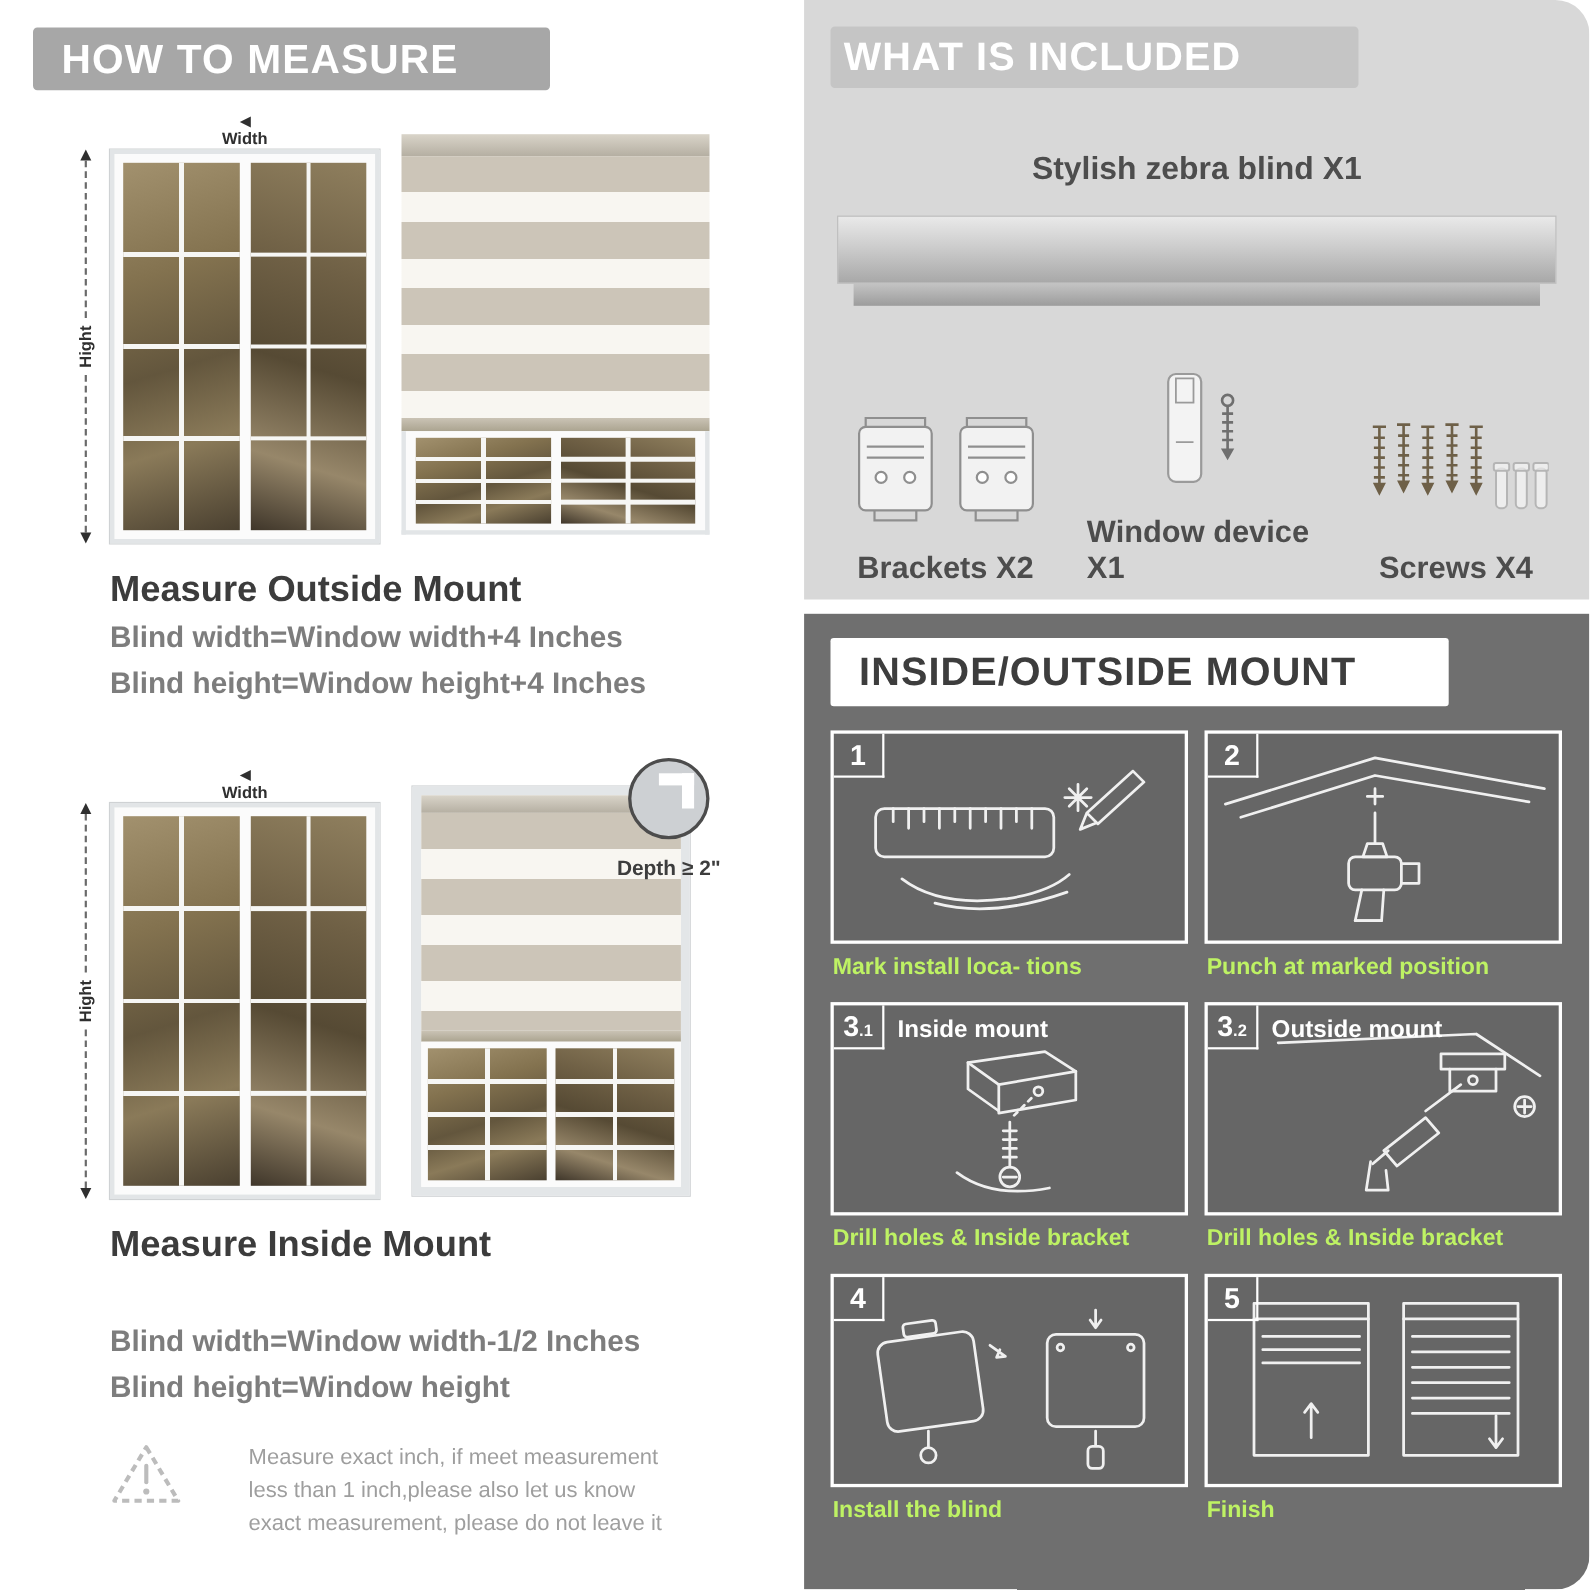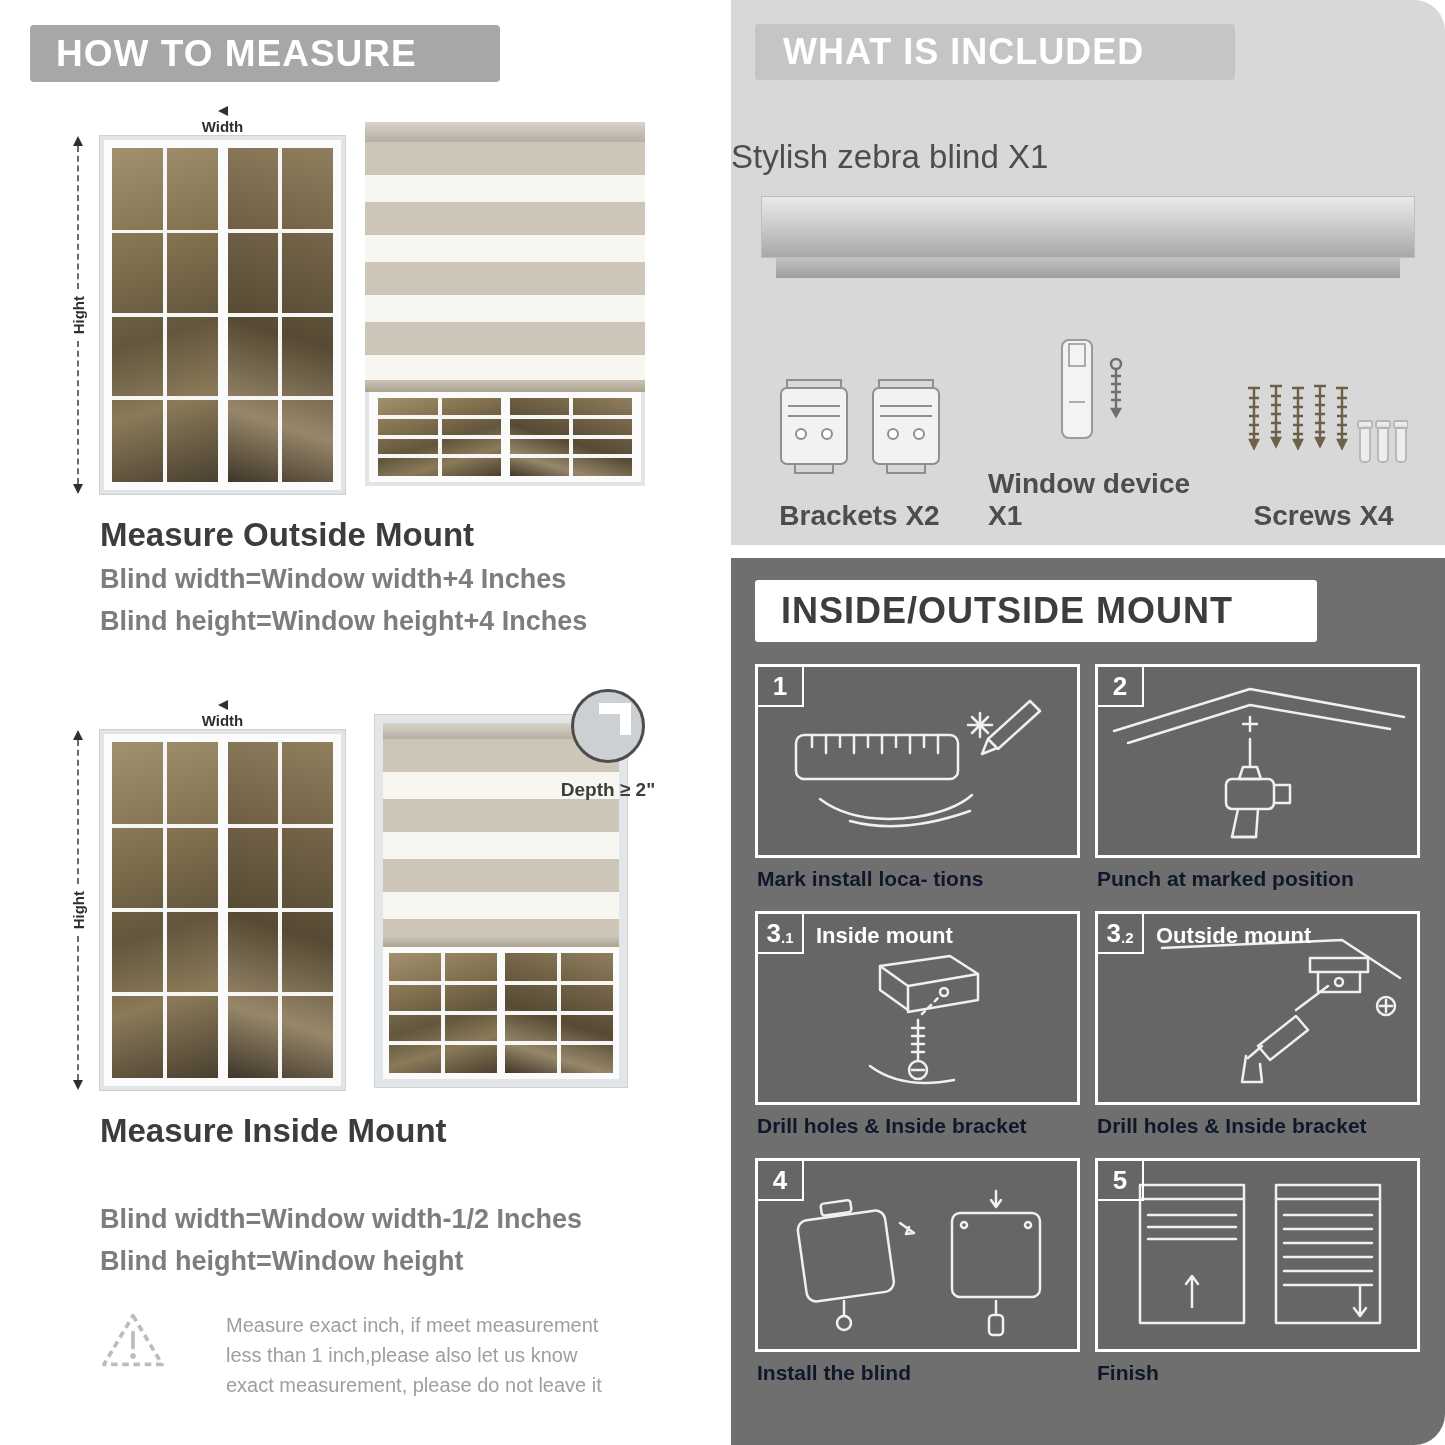--- a/index.html
+++ b/index.html
@@ -80,23 +80,23 @@
   .warning { position:absolute; left:100px; top:1310px; width:530px; display:flex; gap:16px; align-items:flex-start; }
   .warning svg { flex:none; }
   .warning-text { font-size:20px; color:#9e9e9e; line-height:1.5;margin-left:44px; }
 
   
   .right-panel { position:absolute; left:731px; top:0; width:714px; height:1445px; }
 
   .included { position:absolute; left:0; top:0; width:714px; height:545px; background:#d8d8d8; }
   .included-header { position:absolute; left:24px; top:24px; width:480px; height:56px;
     background:#c5c5c5; border-radius:4px; color:#ffffff; font-size:36px; font-weight:bold;
-    letter-spacing:1px; line-height:56px; padding-left:28px; }
-  .blind-label { position:absolute; left:0; top:138px; width:100%; 
-    color:#4d4d4d; font-size:33px; font-weight:normal; }
+    letter-spacing:1px; line-height:56px; padding-left:12px; }
+  .blind-label { position:absolute; left:0; top:138px; width:100%; text-align:center;
+    color:#4d4d4d; font-size:29px; font-weight:bold; }
   .headrail { position:absolute; left:30px; top:196px; width:654px; }
   .headrail .bar1 { height:62px; background:linear-gradient(180deg,#e9e9e9 0%,#cdcdcd 45%,#a8a8a8 100%); border:1px solid #bdbdbd; }
   .headrail .bar2 { height:20px; margin:0 15px; background:linear-gradient(180deg,#c3c3c3,#9c9c9c); }
   .items { position:absolute; left:0; top:320px; width:714px; display:grid; grid-template-columns:36% 30% 34%; }
   .item { display:flex; flex-direction:column; align-items:center; justify-content:flex-end; }
   .item .icon-slot { height:132px; display:flex; align-items:flex-end; justify-content:center; }
   .item-label { margin-top:16px; color:#4d4d4d; font-size:28px; font-weight:bold; }
 
   .mount { position:absolute; left:0; top:558px; width:714px; height:887px; background:#6f6f6f; }
   .mount-header { position:absolute; left:24px; top:22px; width:562px; height:62px;
@@ -105,21 +105,21 @@
   .steps { position:absolute; left:24px; top:106px; display:grid;
     grid-template-columns:325px 325px; column-gap:15px; row-gap:20px; }
   .panel { position:relative; height:194px; border:3px solid #ffffff; background:#666666; }
   .panel svg.illus { position:absolute; inset:0; width:100%; height:100%; }
   .badge { position:absolute; left:0; top:0; width:46px; height:40px; display:flex;
     align-items:center; justify-content:center;
     border-right:2px solid #ffffff; border-bottom:2px solid #ffffff; color:#ffffff; z-index:2; }
   .badge .n { font-size:26px; font-weight:bold; }
   .badge .ns { font-size:15px; font-weight:bold; align-self:flex-end; padding-bottom:6px; }
   .panel-title { position:absolute; left:58px; top:9px; color:#ffffff; font-size:22px; font-weight:bold; z-index:2; }
-  .caption { margin-top:9px; color:#0f172a; font-size:21px; font-weight:bold; padding-left:2px; }
+  .caption { margin-top:9px; color:#bef264; font-size:21px; font-weight:bold; padding-left:2px; }
 
   .illus path, .illus rect, .illus circle, .illus line {
     stroke:#f0f0f0; stroke-width:2.5; fill:none; stroke-linecap:round; stroke-linejoin:round; }
 </style>
 </head>
 <body>
 
 <div class="canvas">
 
   <div class="left-panel">

